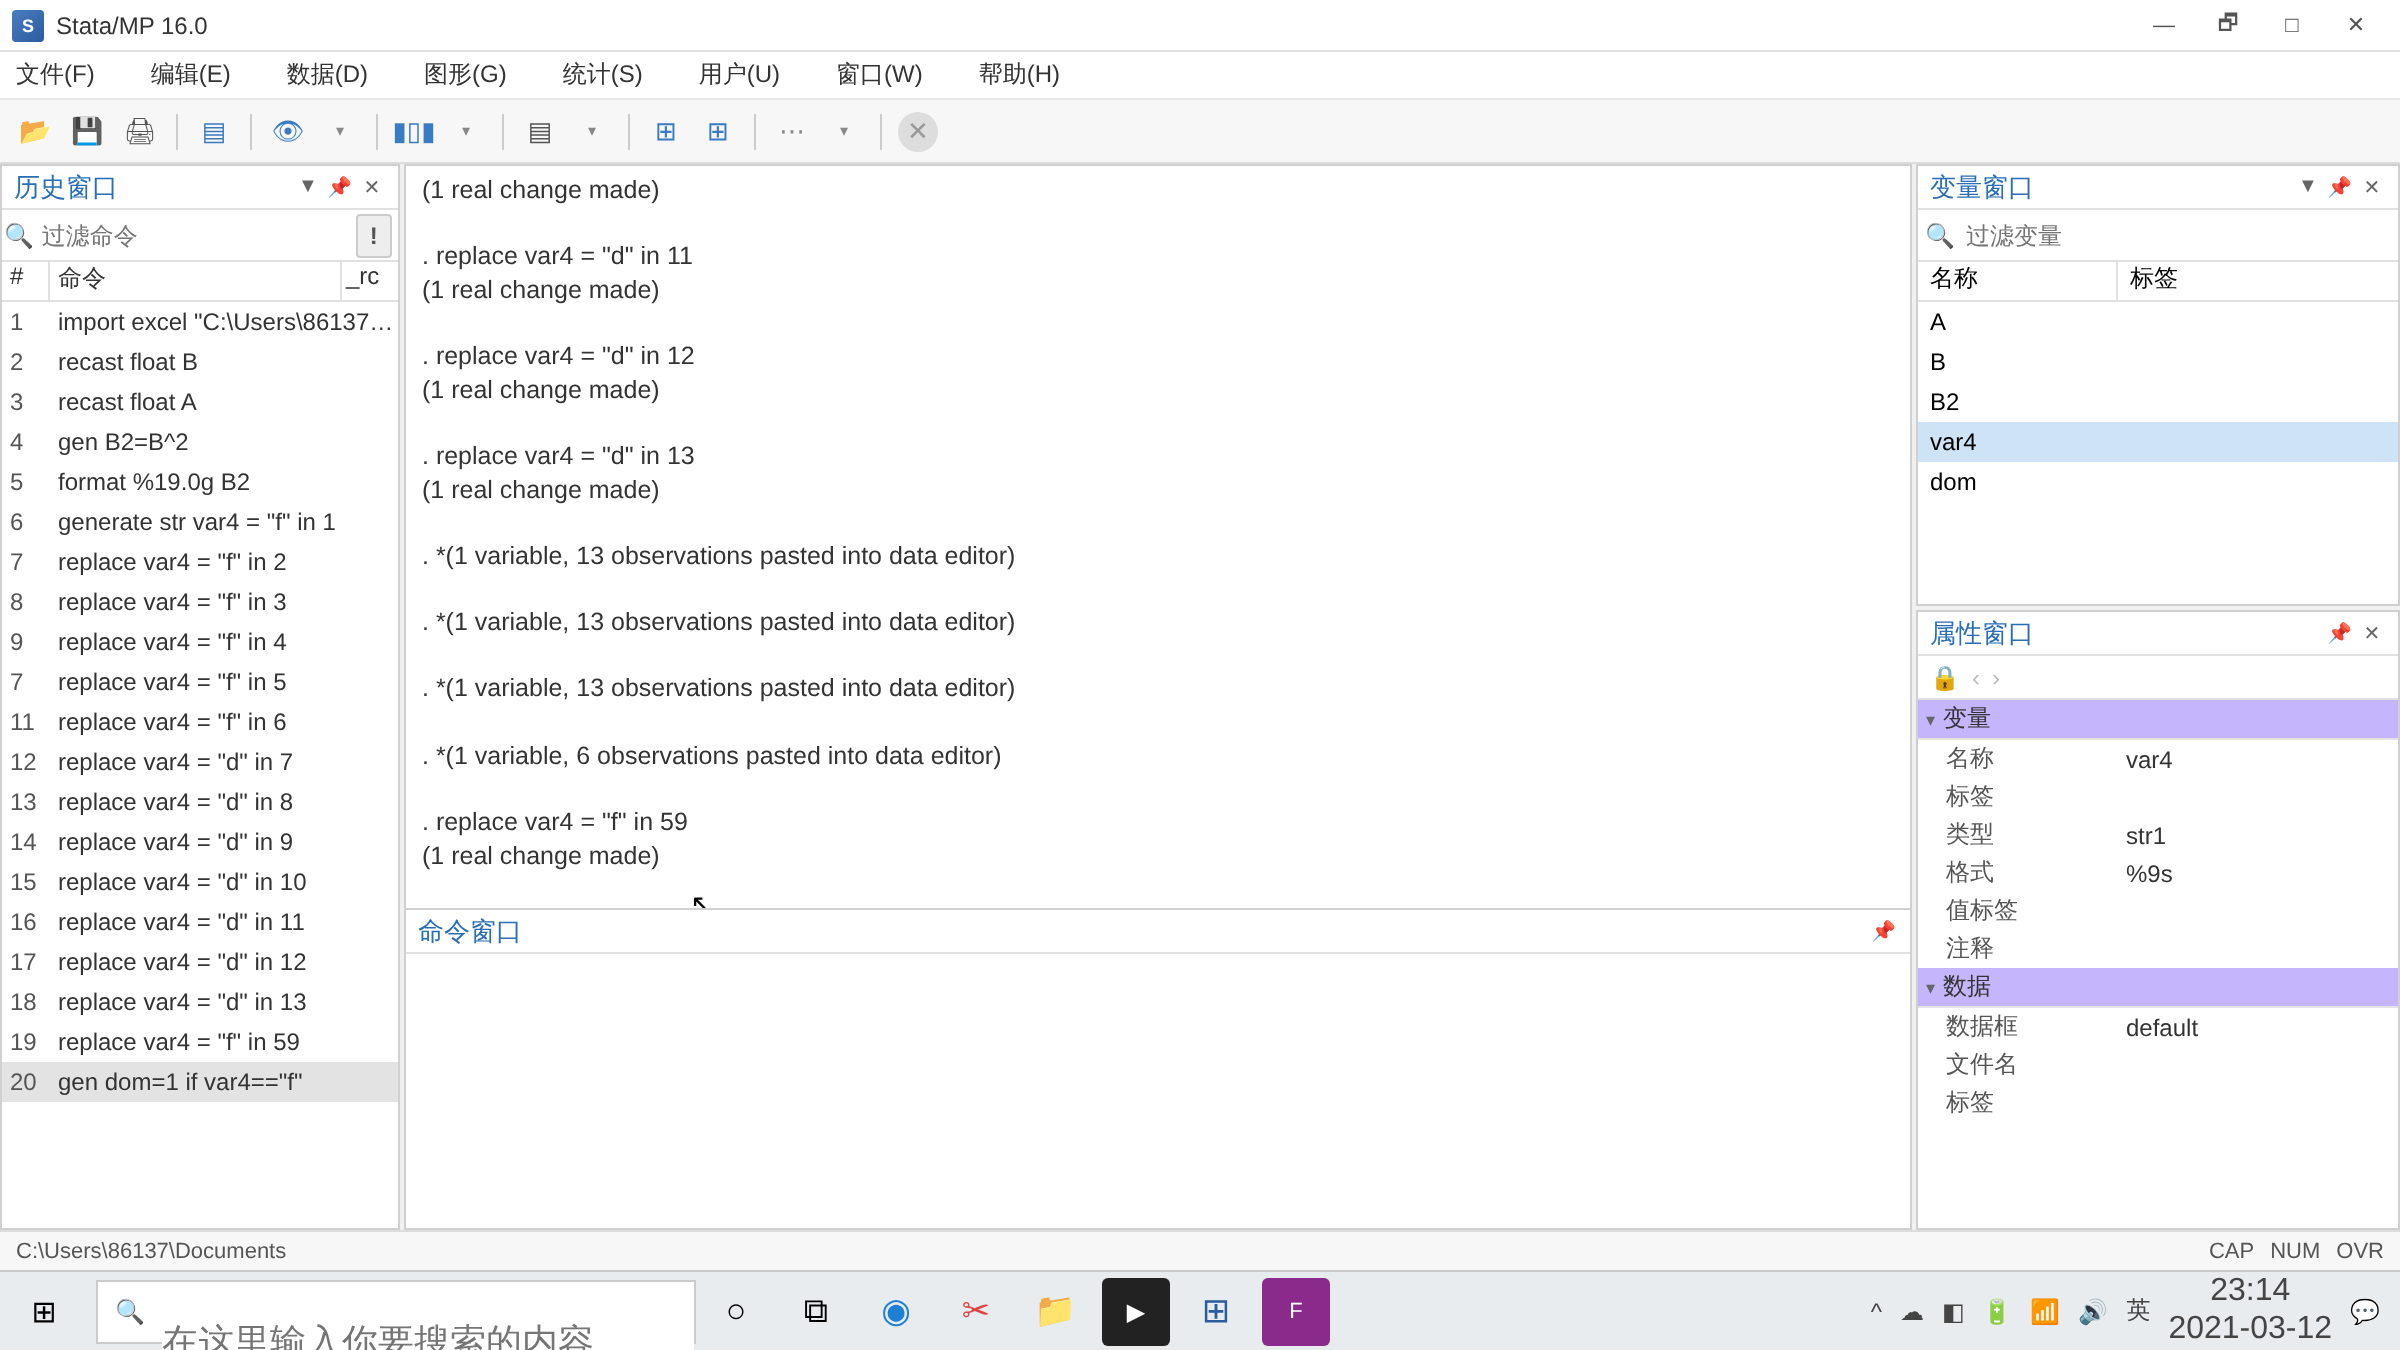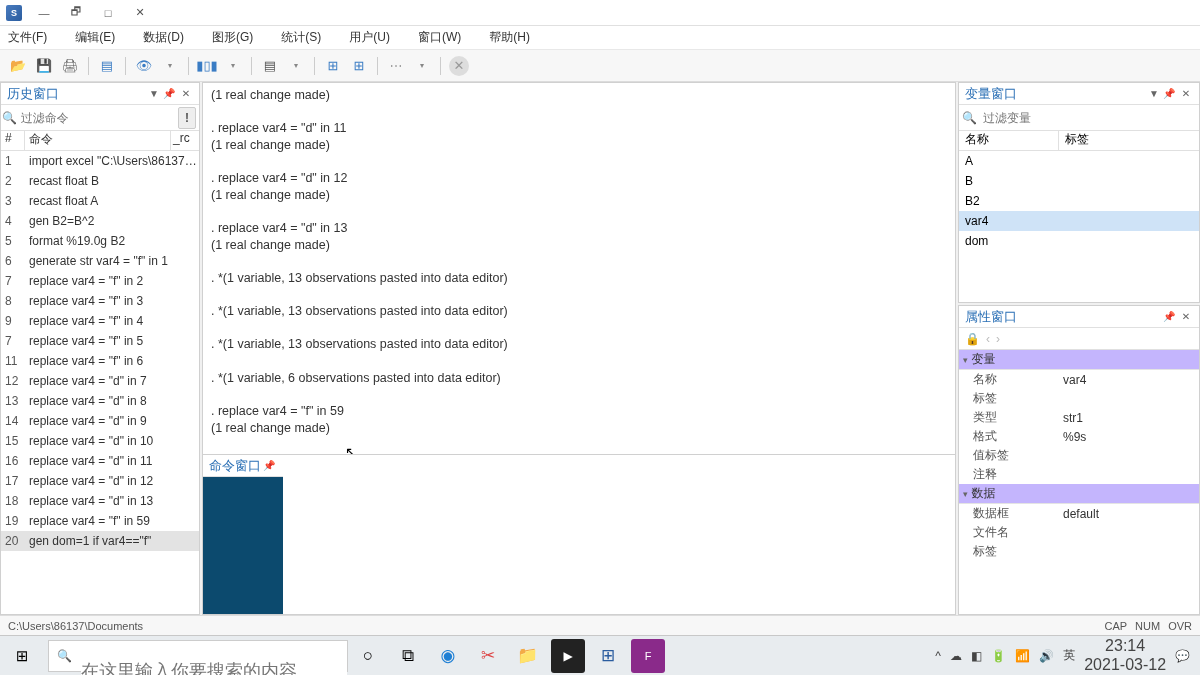--- a/index.html
+++ b/index.html
@@ -28,21 +28,21 @@
 .hist-head .c1{width:24px;padding-left:4px;border-right:1px solid #e0e0e0;}
 .hist-head .c2{flex:1;padding-left:4px;border-right:1px solid #e0e0e0;}
 .hist-head .c3{width:28px;padding-left:2px;}
 .hist-body{flex:1;overflow:auto;}
 .hist-row{height:20px;display:flex;align-items:center;font-size:12px;color:#333;}
 .hist-row .c1{width:24px;padding-left:4px;color:#555;}
 .hist-row .c2{flex:1;padding-left:4px;white-space:nowrap;overflow:hidden;text-overflow:ellipsis;}
 .hist-row.sel{background:#e3e3e3;}
 .center{flex:1;display:flex;flex-direction:column;margin:0 2px;}
 .results{flex:1;background:#fff;border:1px solid #d0d0d0;padding:4px 8px;font-family:Consolas,monospace;font-size:12.5px;color:#333;line-height:1.25;white-space:pre;overflow:auto;position:relative;}
-.cmd-panel{height:160px;background:#0c4a6e;border:1px solid #d0d0d0;border-top:none;display:flex;}
+.cmd-panel{height:160px;background:#0c4a6e;border:1px solid #d0d0d0;border-top:none;display:flex;flex-direction:column;}
 .right{width:242px;display:flex;flex-direction:column;gap:2px;}
 .var-body{flex:1;overflow:auto;}
 .var-head{height:20px;display:flex;border-bottom:1px solid #e0e0e0;}
 .var-head div{padding-left:6px;font-size:12px;}
 .var-row{height:20px;display:flex;align-items:center;padding-left:6px;font-size:12px;}
 .var-row.sel{background:#cfe3f7;}
 .prop-panel{height:310px;}
 .prop-nav{height:22px;display:flex;align-items:center;gap:6px;padding:0 6px;border-bottom:1px solid #e0e0e0;color:#666;}
 .prop-body{flex:1;overflow:auto;font-size:12px;}
 .prop-sect{height:20px;background:#c4b5fd;display:flex;align-items:center;padding-left:4px;color:#333;border-bottom:1px solid #e4e4e4;}
@@ -60,20 +60,21 @@
 .tray{margin-left:auto;display:flex;align-items:center;gap:9px;padding-right:10px;color:#444;font-size:12px;}
 .tbicon{width:34px;height:34px;margin:0 3px;display:flex;align-items:center;justify-content:center;font-size:17px;border-radius:3px;}
 .clock{text-align:center;line-height:1.15;font-size:16px;}
 .cursor-fake{position:absolute;left:142px;top:361px;font-size:14px;color:#000;pointer-events:none;}
 </style>
 </head>
 <body>
 
 <div class="titlebar">
   <div class="logo">S</div>
+  <div class="title">Stata/MP 16.0</div>
   <div class="winbtns">
     <div class="winbtn">—</div>
     <div class="winbtn">🗗</div>
     <div class="winbtn">□</div>
     <div class="winbtn">✕</div>
   </div>
 </div>
 
 <div class="menubar">
   <span>文件(F)</span>

